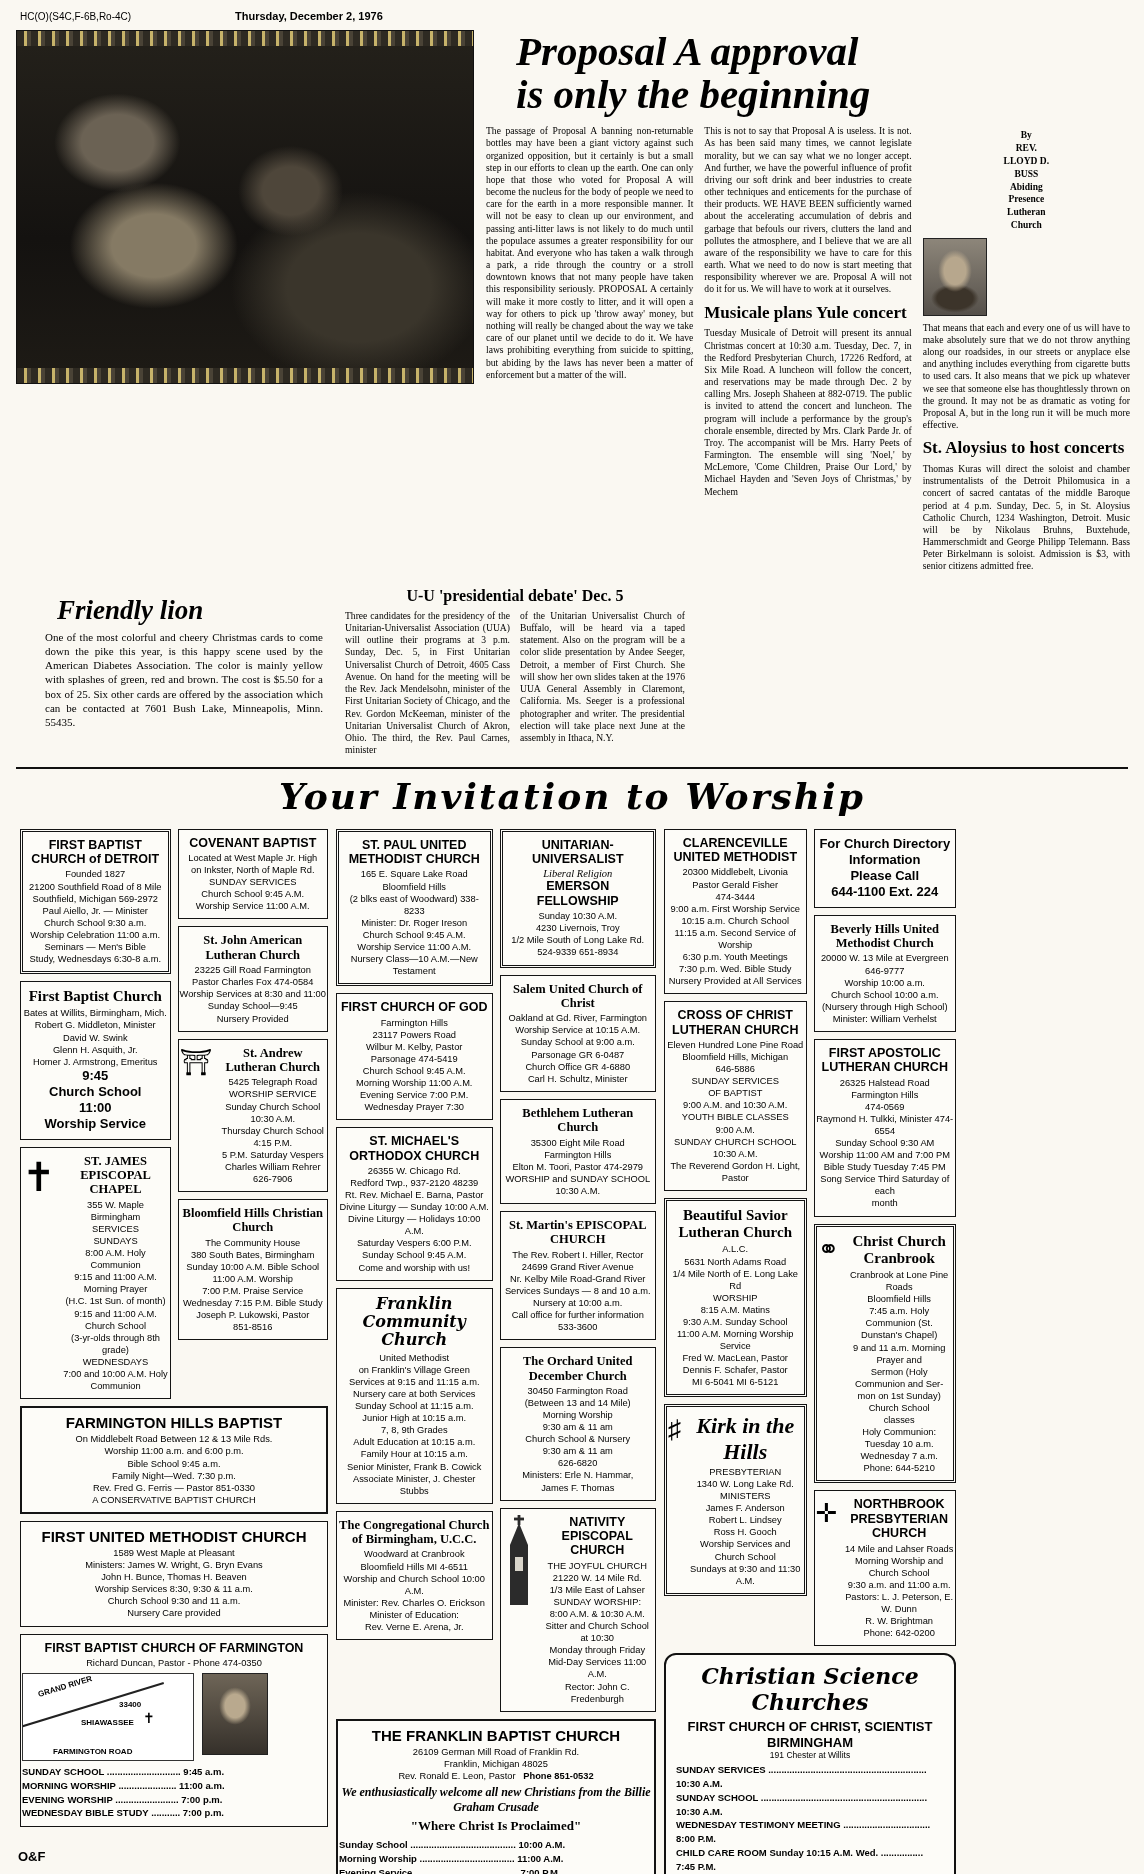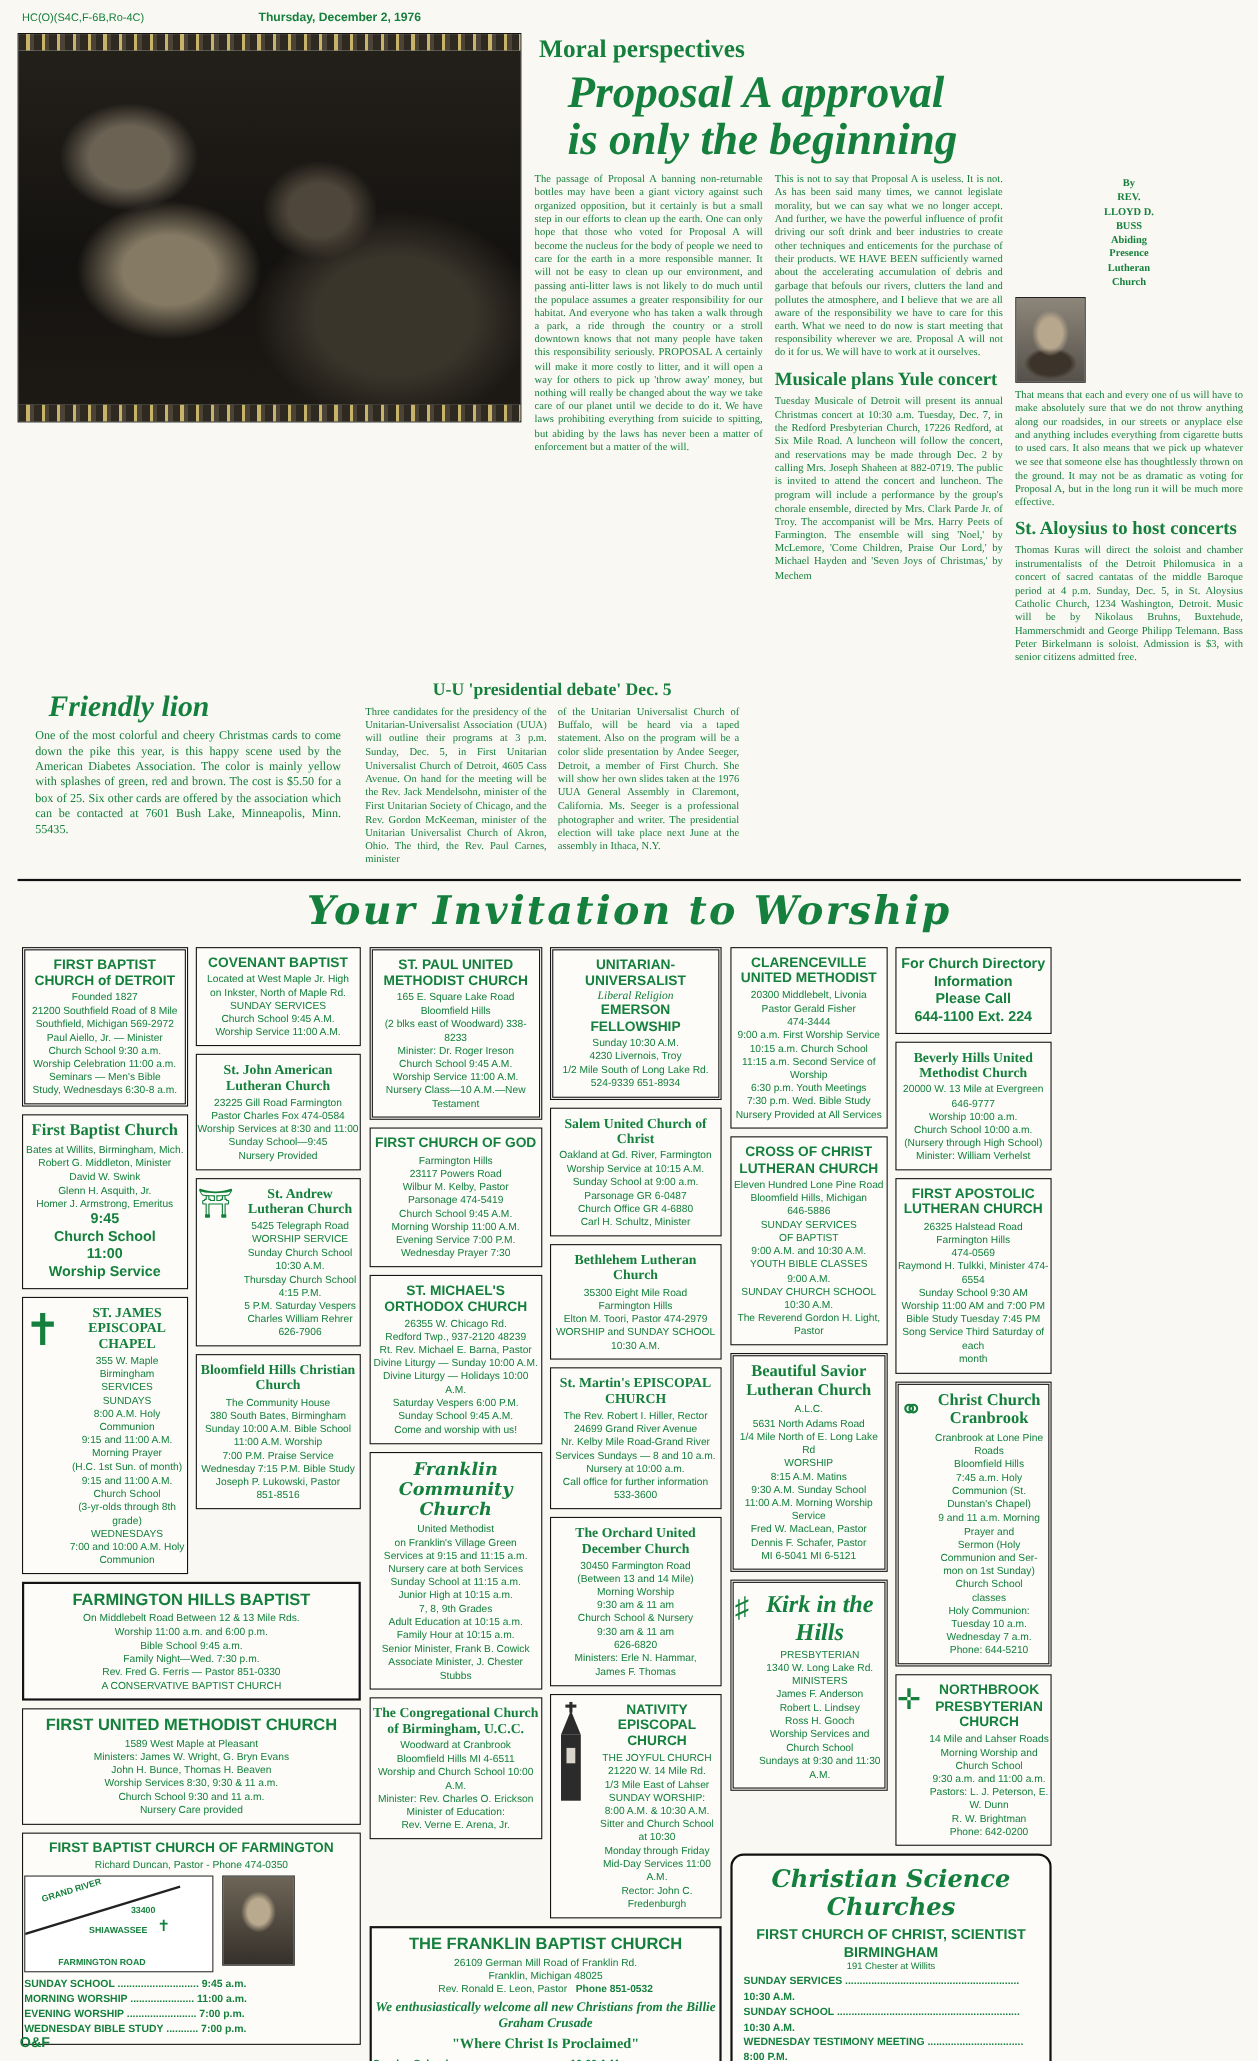--- a/index.html
+++ b/index.html
@@ -1,36 +1,36 @@
 <!DOCTYPE html>
 <html><head>
 <meta charset="utf-8">
 <style>
   html,body{margin:0;padding:0;background:#d8d5cd;}
-  .page{position:relative;width:1144px;height:1874px;margin:0 auto;background:#faf8f2;color:#15803d;
+  .page{position:relative;width:1144px;height:1874px;margin:0 auto;background:#faf8f2;color:#000000;
         font-family:"Liberation Serif",serif;overflow:hidden;}
   
   .masthead{display:flex;align-items:baseline;padding:10px 28px 4px 20px;
             font-family:"Liberation Sans",sans-serif;}
   .code{font-size:10px;width:215px;}
   .dateline{font-size:11px;font-weight:bold;}
   
   .top{display:flex;padding:4px 14px 0 16px;gap:12px;}
   .tleft{width:458px;flex:none;}
   .photo-frame{border:1px solid #111;}
   .frieze{height:15px;background:repeating-linear-gradient(90deg,#2e2a22 0 7px,#c7b36a 7px 10px,#4a4336 10px 14px);}
   .photo-img{height:322px;background:
       radial-gradient(90px 70px at 22% 30%,#6b6254 0 40%,transparent 70%),
       radial-gradient(120px 90px at 30% 62%,#857a64 0 35%,transparent 70%),
       radial-gradient(70px 60px at 60% 45%,#4e463a 0 40%,transparent 75%),
       radial-gradient(160px 120px at 75% 75%,#3a352b 0 45%,transparent 80%),
       linear-gradient(180deg,#23201a,#141210 60%,#1d1a15);}
   .cap-title{font-style:italic;font-weight:bold;font-size:27px;margin:10px 0 4px 28px;}
   .cap-text{font-size:11px;line-height:1.3;margin:0 6px 0 16px;text-align:justify;}
-  .rowB{display:flex;gap:16px;padding:6px 14px 0 16px;}
+  .rowB{display:flex;gap:16px;padding:6px 14px 0 16px;margin-left:13px;}
   .capblock{width:300px;flex:none;}
   .uu{width:340px;flex:none;}
   .uu h3{font-size:16px;margin:2px 0 5px;text-align:center;}
   .cols2{display:flex;gap:10px;}
   .cols2 p{font-size:9.6px;line-height:1.28;text-align:justify;margin:0;flex:1;}
   .tright{flex:1;}
   .kicker{font-size:23px;font-weight:bold;margin:2px 0 4px 4px;}
   .headline{font-size:41px;line-height:1.04;font-style:italic;font-weight:bold;margin:0 0 10px 30px;}
   .art-cols{display:flex;gap:11px;}
   .art-col{flex:1;}
@@ -103,21 +103,20 @@
   <section class="top">
     <div class="tleft">
       <figure class="photo-frame" style="margin:0">
         <div class="frieze"></div>
         <div class="photo-img"></div>
         <div class="frieze"></div>
       </figure>
     </div>
 
     <div class="tright">
-      <div class="kicker">Moral perspectives</div>
       <h1 class="headline">
         <span>Proposal A approval</span><br>
         <span>is only the beginning</span>
       </h1>
       <div class="art-cols">
         <div class="art-col">
           <p>The passage of Proposal A banning non-returnable bottles may have been a giant victory against such organized opposition, but it certainly is but a small step in our efforts to clean up the earth. One can only hope that those who voted for Proposal A will become the nucleus for the body of people we need to care for the earth in a more responsible manner. It will not be easy to clean up our environment, and passing anti-litter laws is not likely to do much until the populace assumes a greater responsibility for our habitat. And everyone who has taken a walk through a park, a ride through the country or a stroll downtown knows that not many people have taken this responsibility seriously. PROPOSAL A certainly will make it more costly to litter, and it will open a way for others to pick up 'throw away' money, but nothing will really be changed about the way we take care of our planet until we decide to do it. We have laws prohibiting everything from suicide to spitting, but abiding by the laws has never been a matter of enforcement but a matter of the will.</p>
         </div>
         <div class="art-col">
           <p>This is not to say that Proposal A is useless. It is not. As has been said many times, we cannot legislate morality, but we can say what we no longer accept. And further, we have the powerful influence of profit driving our soft drink and beer industries to create other techniques and enticements for the purchase of their products. WE HAVE BEEN sufficiently warned about the accelerating accumulation of debris and garbage that befouls our rivers, clutters the land and pollutes the atmosphere, and I believe that we are all aware of the responsibility we have to care for this earth. What we need to do now is start meeting that responsibility wherever we are. Proposal A will not do it for us. We will have to work at it ourselves.</p>

